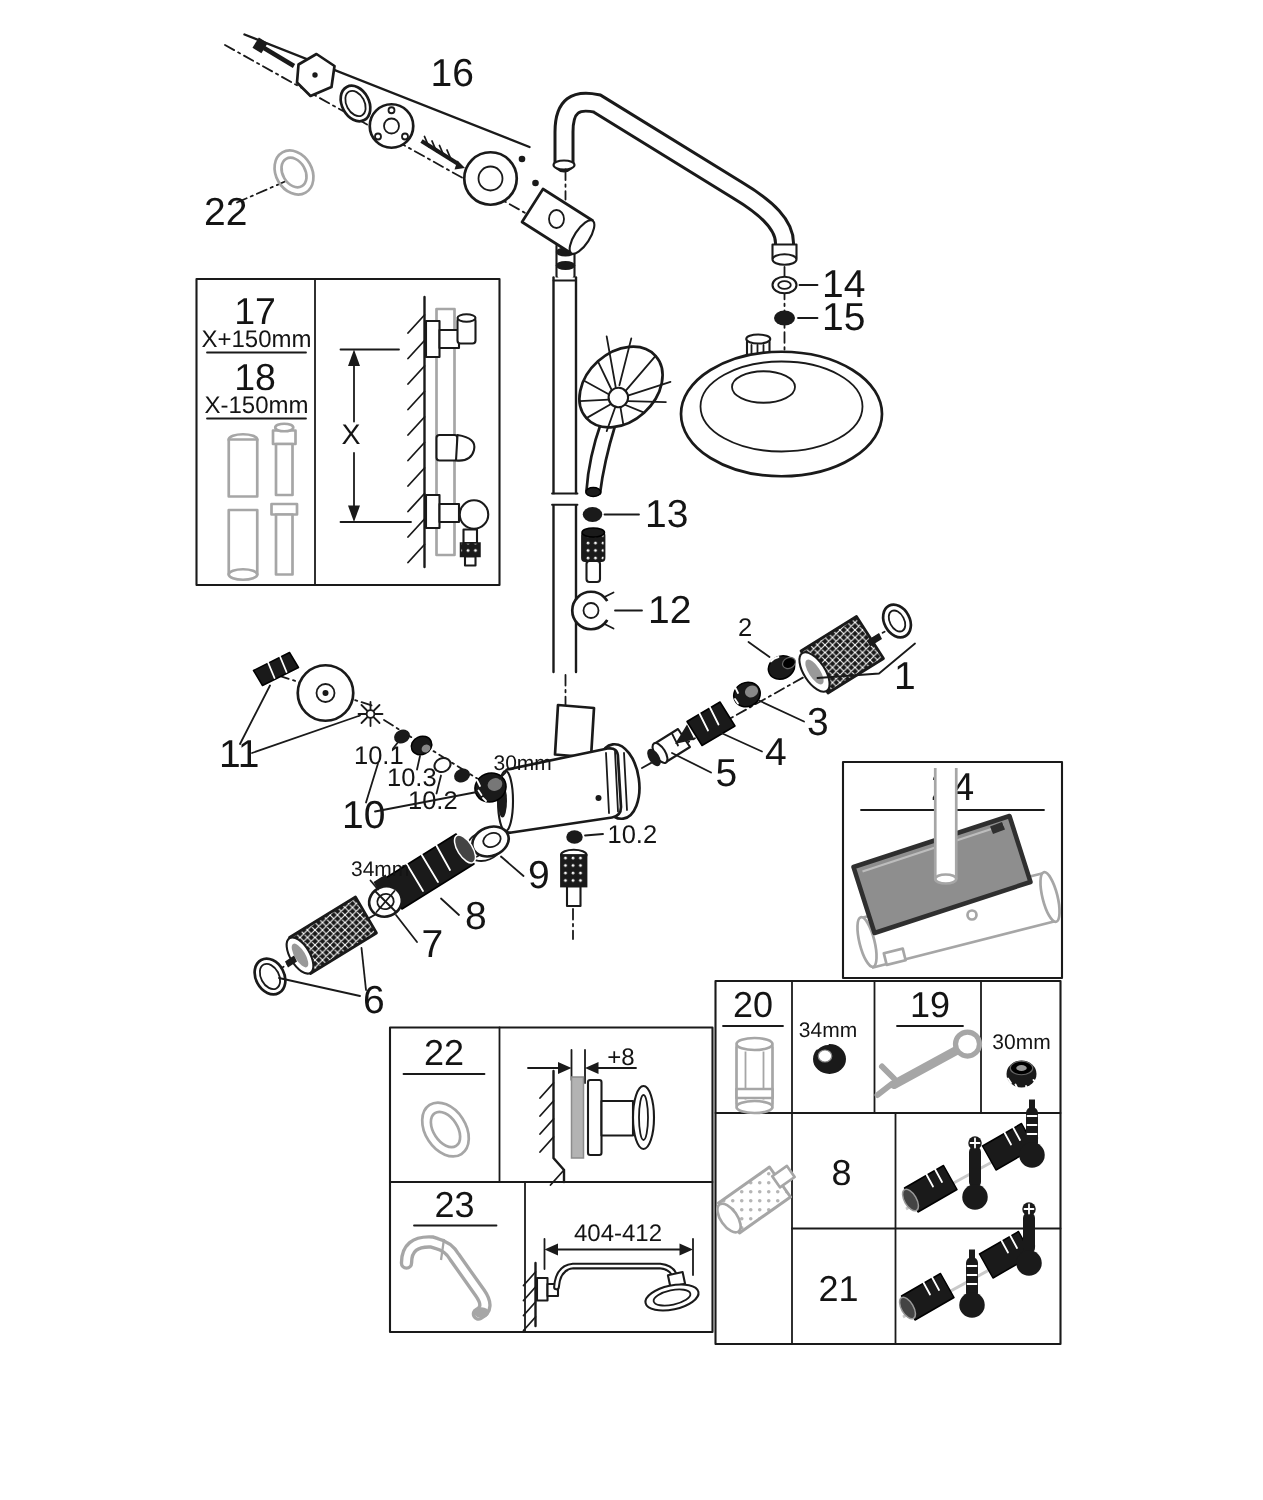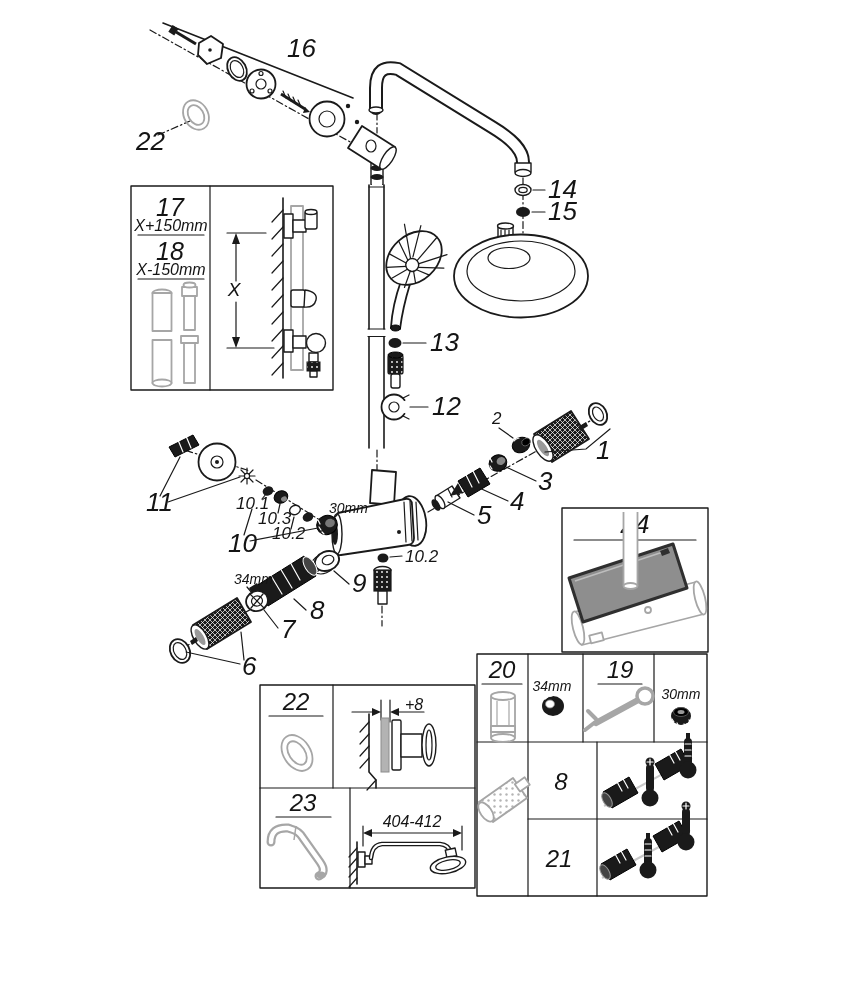--- a/index.html
+++ b/index.html
@@ -1,16 +1,16 @@
 <!DOCTYPE html>
 <html><head>
 <meta charset="utf-8">
 <style>
   html,body{margin:0;padding:0;background:#fff;}
-  .stage{position:relative;width:842px;height:1000px;background:#fff;overflow:hidden;font-style:italic;}
+  .stage{position:relative;width:842px;height:1000px;background:#fff;overflow:hidden;}
   svg{display:block;}
   svg text{font-family:"Liberation Sans","DejaVu Sans",sans-serif;fill:#141414;}
   .tnum{font-size:26px;}
   .ttab{font-size:24px;}
   .tsub{font-size:17px;}
   .tdim{font-size:16px;}
   .tsz{font-size:14px;}
   .tx{font-size:19px;}
   .t25{font-size:25px;}
   .ln{stroke:#1a1a1a;fill:none;stroke-width:1.6;stroke-linecap:round;}

